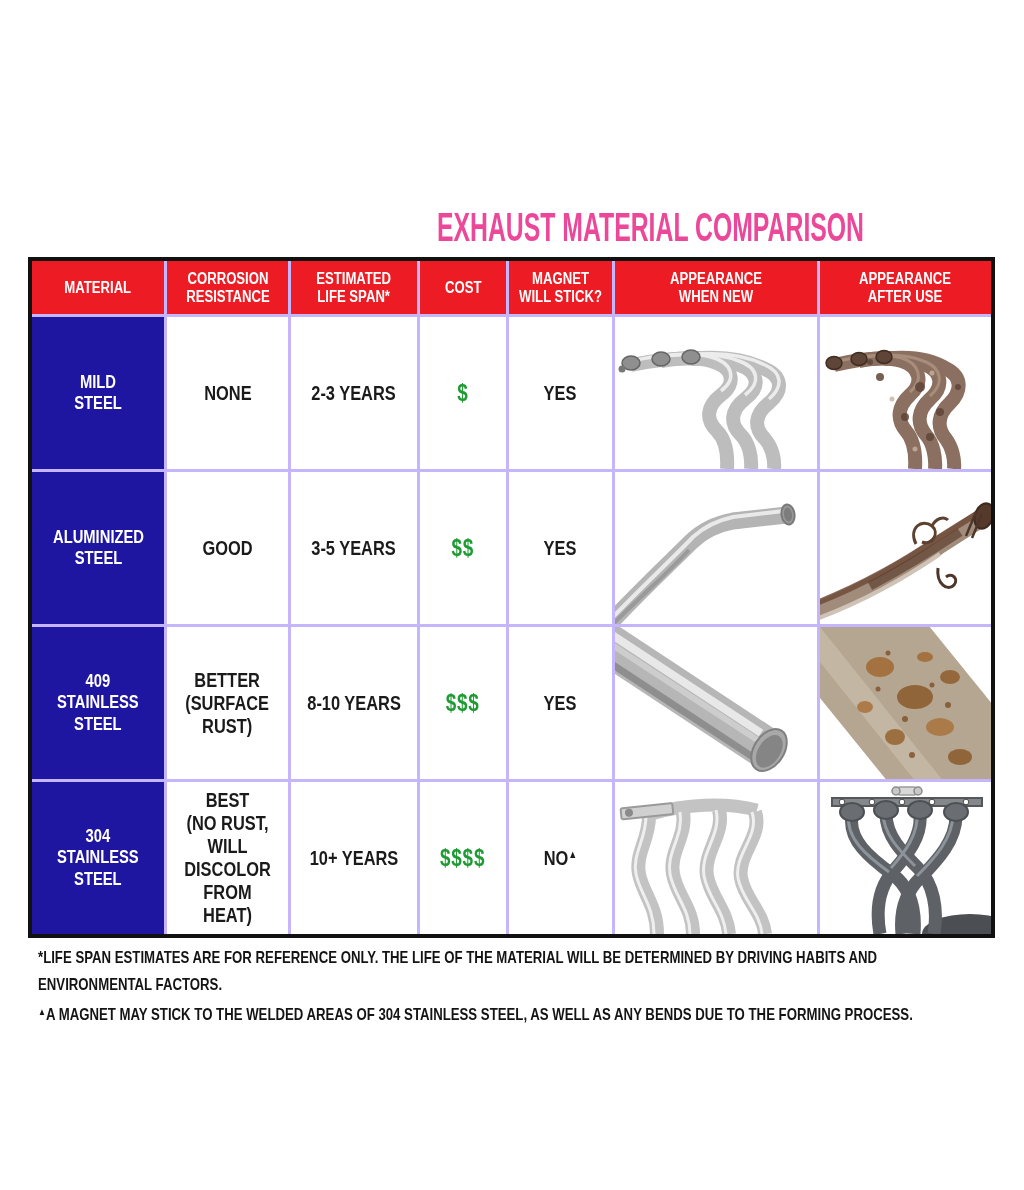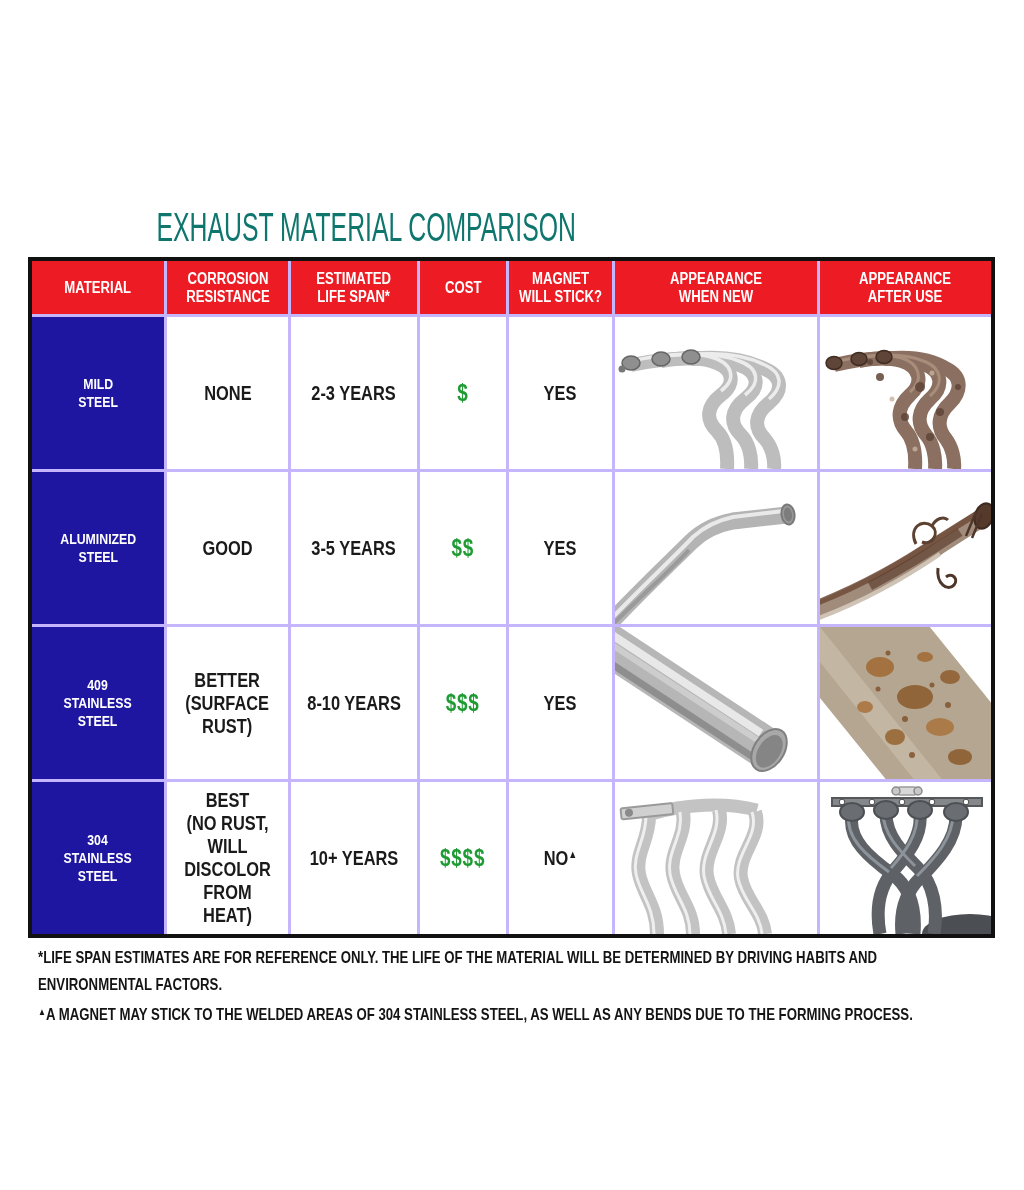--- a/index.html
+++ b/index.html
@@ -3,34 +3,34 @@
 <meta charset="utf-8">
 <style>
   html,body{margin:0;padding:0;}
   body{
     width:1024px;height:1190px;position:relative;background:#ffffff;
     font-family:"Liberation Sans","DejaVu Sans",sans-serif;overflow:hidden;
     -webkit-font-smoothing:antialiased;
   }
   .title{
     position:absolute;top:204px;left:28px;width:967px;height:46px;
-    text-align:left;line-height:46px;font-weight:normal;font-size:40px;color:#0f766e;
+    text-align:right;line-height:46px;font-weight:bold;font-size:40px;color:#ec4899;
     letter-spacing:0px;
   }
   .title .txt{transform:scaleX(.62);transform-origin:center;display:inline-block;white-space:nowrap;}
   .grid{
     position:absolute;left:28px;top:257px;background:#c4b5fd;border:4px solid #111;
     display:grid;grid-template-columns:132px 121px 126px 86px 103px 202px 171px;
     grid-template-rows:53px 152px 152px 152px 152px;gap:3px;
   }
   .trow{display:contents;}
   .cell{display:flex;align-items:center;justify-content:center;text-align:center;overflow:hidden;}
   .txt{display:inline-block;transform:scaleX(.82);transform-origin:center;white-space:pre-line;}
   .hcell{background:#ED1C24;color:#ffffff;font-weight:bold;font-size:16px;line-height:1.12;}
-  .mcell{background:#1E16A0;color:#ffffff;font-weight:bold;font-size:15px;line-height:1.18;align-items:center;}
+  .mcell{background:#1E16A0;color:#ffffff;font-weight:bold;font-size:18px;line-height:1.18;align-items:center;}
   .tcell{background:#ffffff;color:#1a1a1a;font-weight:bold;font-size:20px;line-height:1.15;}
   .cost{color:#1E9B33;font-size:23px;letter-spacing:1px;}
   .photo{background:#ffffff;padding:0;}
   .photo svg{display:block;width:100%;height:100%;}
   sup.mnote{font-size:11px;vertical-align:7px;line-height:0;}
   .fnotes{
     position:absolute;left:38px;top:944px;width:1185px;
     transform:scaleX(.80);transform-origin:0 0;
     font-weight:bold;font-size:16.5px;line-height:27px;color:#141414;letter-spacing:0px;
   }

